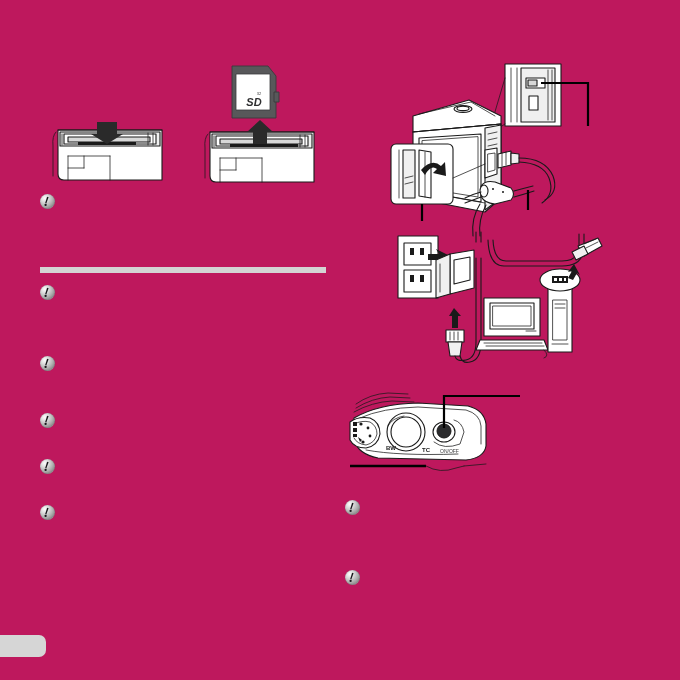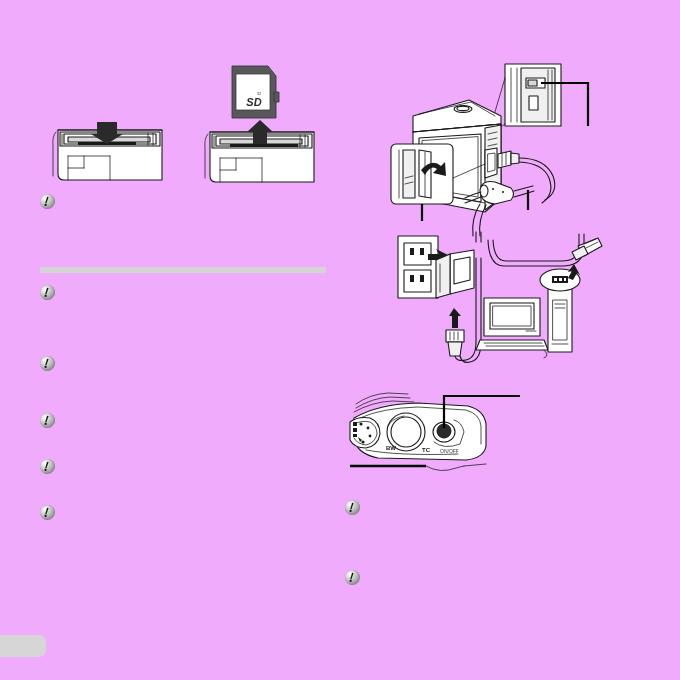--- a/index.html
+++ b/index.html
@@ -8,21 +8,21 @@
     padding: 0;
     background: #ffffff;
   }
   body {
     font-family: "Liberation Sans", sans-serif;
   }
   #page {
     position: relative;
     width: 680px;
     height: 680px;
-    background: #f0abfc;
+    background: #be185d;
     overflow: hidden;
   }
   .abs { position: absolute; }
 
   
   .note-bullet {
     width: 15px;
     height: 15px;
     border-radius: 50%;
     background: radial-gradient(circle at 32% 28%, #fdfdfd 0%, #e2e2e2 22%, #b4b4b4 52%, #8f8f8f 72%, #cfcfcf 88%, #f2f2f2 100%);

